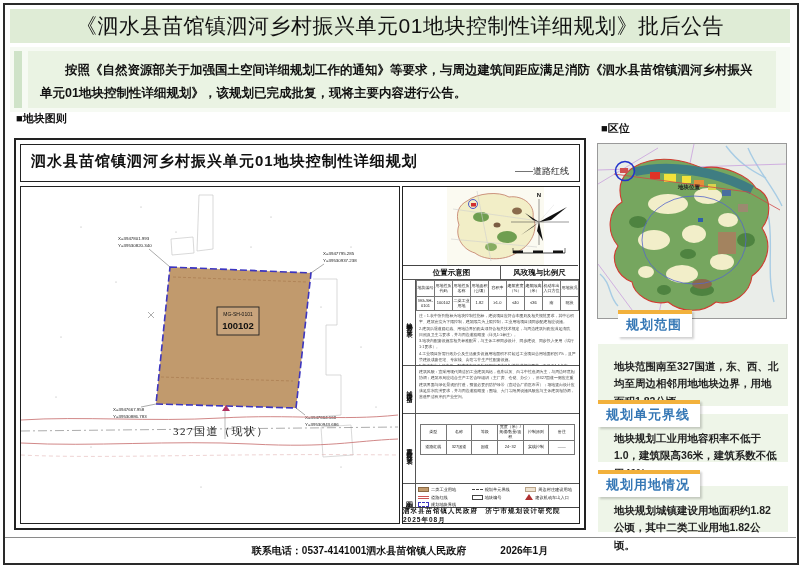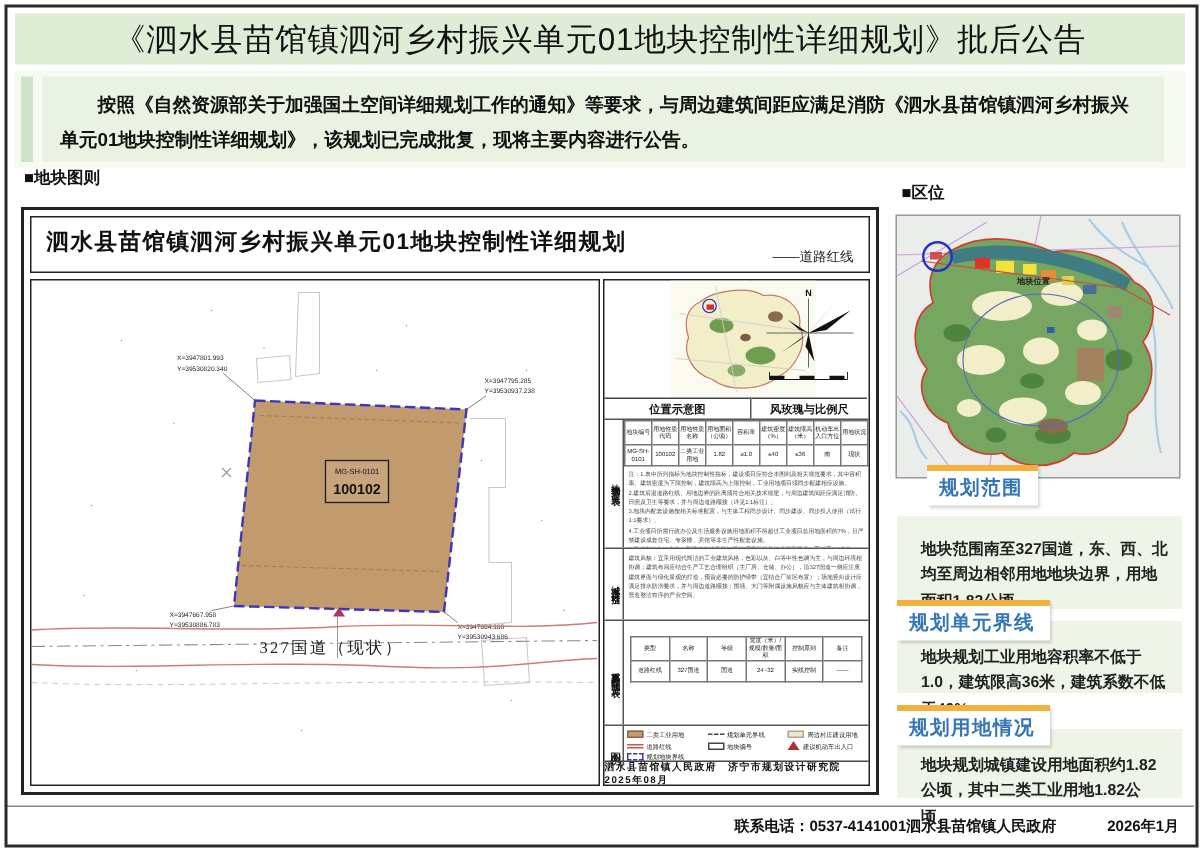--- a/index.html
+++ b/index.html
@@ -50,21 +50,21 @@
   .mf-footer{position:absolute;left:0;right:0;bottom:0;height:15px;border-top:.8px solid #444;display:flex;align-items:center;justify-content:center;
     font-size:6.5px;font-weight:bold;letter-spacing:1px;}
   
   .loc-frame{left:597px;top:143px;width:190px;height:176px;border:1px solid #9a9a9a;box-sizing:border-box;background:#eaede9;}
   .info-title{position:absolute;background:#fff;border-top:4px solid #f2b13c;box-shadow:1.5px 1.5px 2px rgba(0,0,0,.18);
     padding:2px 10px 3px 8px;font-size:13px;font-weight:bold;color:#3577b5;letter-spacing:1px;z-index:2;}
   .info-body{position:absolute;background:#eef5e8;box-sizing:border-box;padding:8px 8px 0 16px;
     font-size:10.5px;font-weight:bold;color:#222;line-height:1.65;z-index:1;}
   
   .foot-line{left:4px;top:537px;width:792px;border-top:1px solid #8a8a8a;}
-  .footer-row{left:4px;top:540px;width:792px;height:22px;display:flex;align-items:center;justify-content:flex-end;box-sizing:border-box;padding:0 10px;}
+  .footer-row{left:4px;top:540px;width:792px;height:22px;display:flex;align-items:center;justify-content:center;box-sizing:border-box;padding:0 10px;}
   .footer-row .lft{font-size:10px;font-weight:bold;}
   .footer-row .rgt{display:flex;gap:34px;font-size:10px;font-weight:bold;}
   svg{display:block;}
 </style>
 </head>
 <body>
 
 <div class="sheet">
 
   <div class="abs title-bar">《泗水县苗馆镇泗河乡村振兴单元01地块控制性详细规划》批后公告</div>

